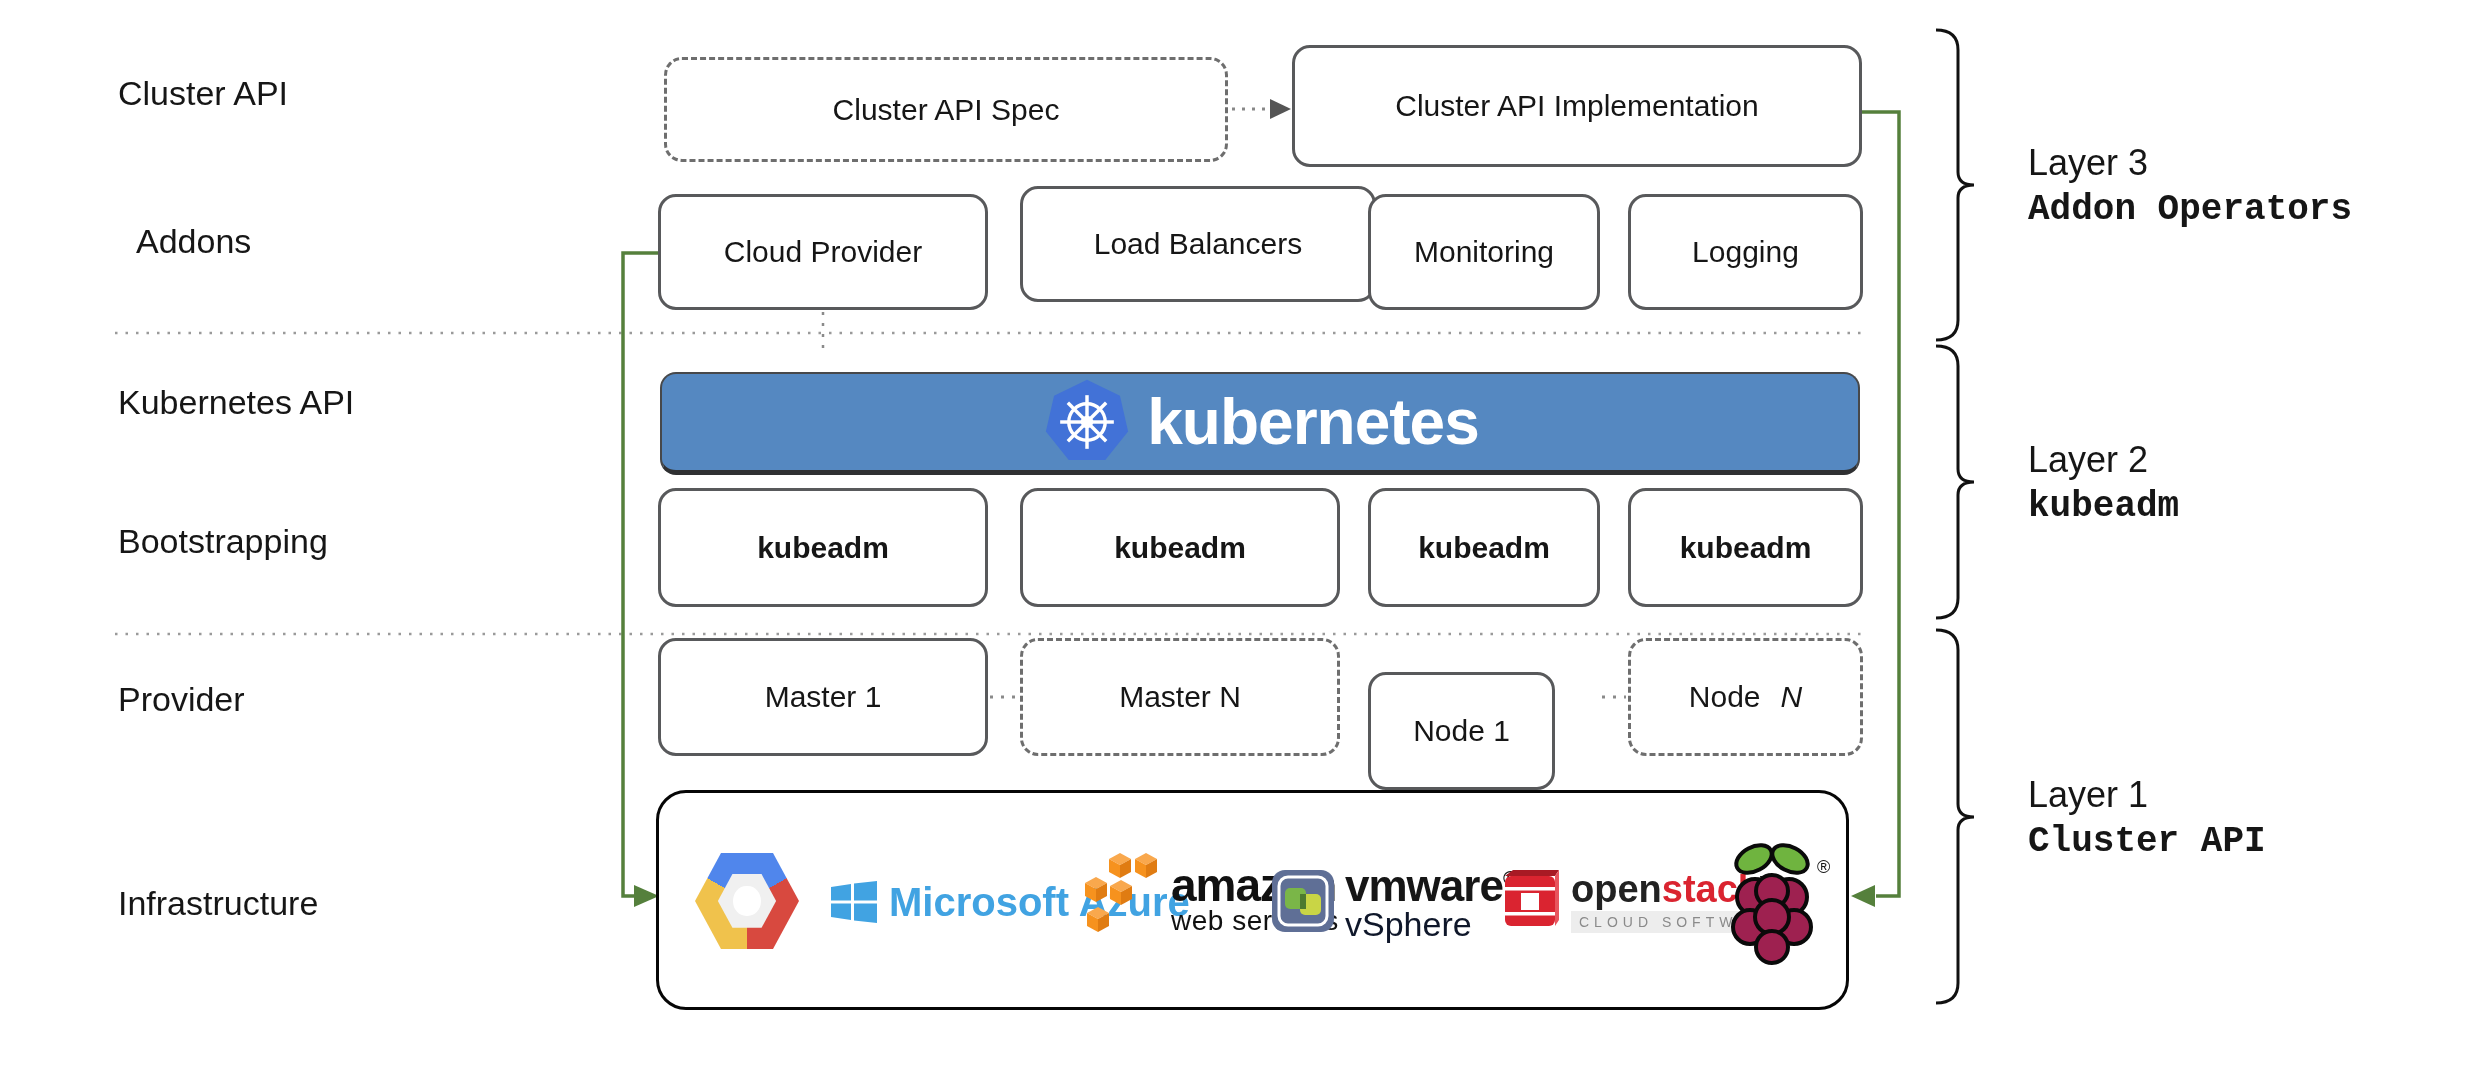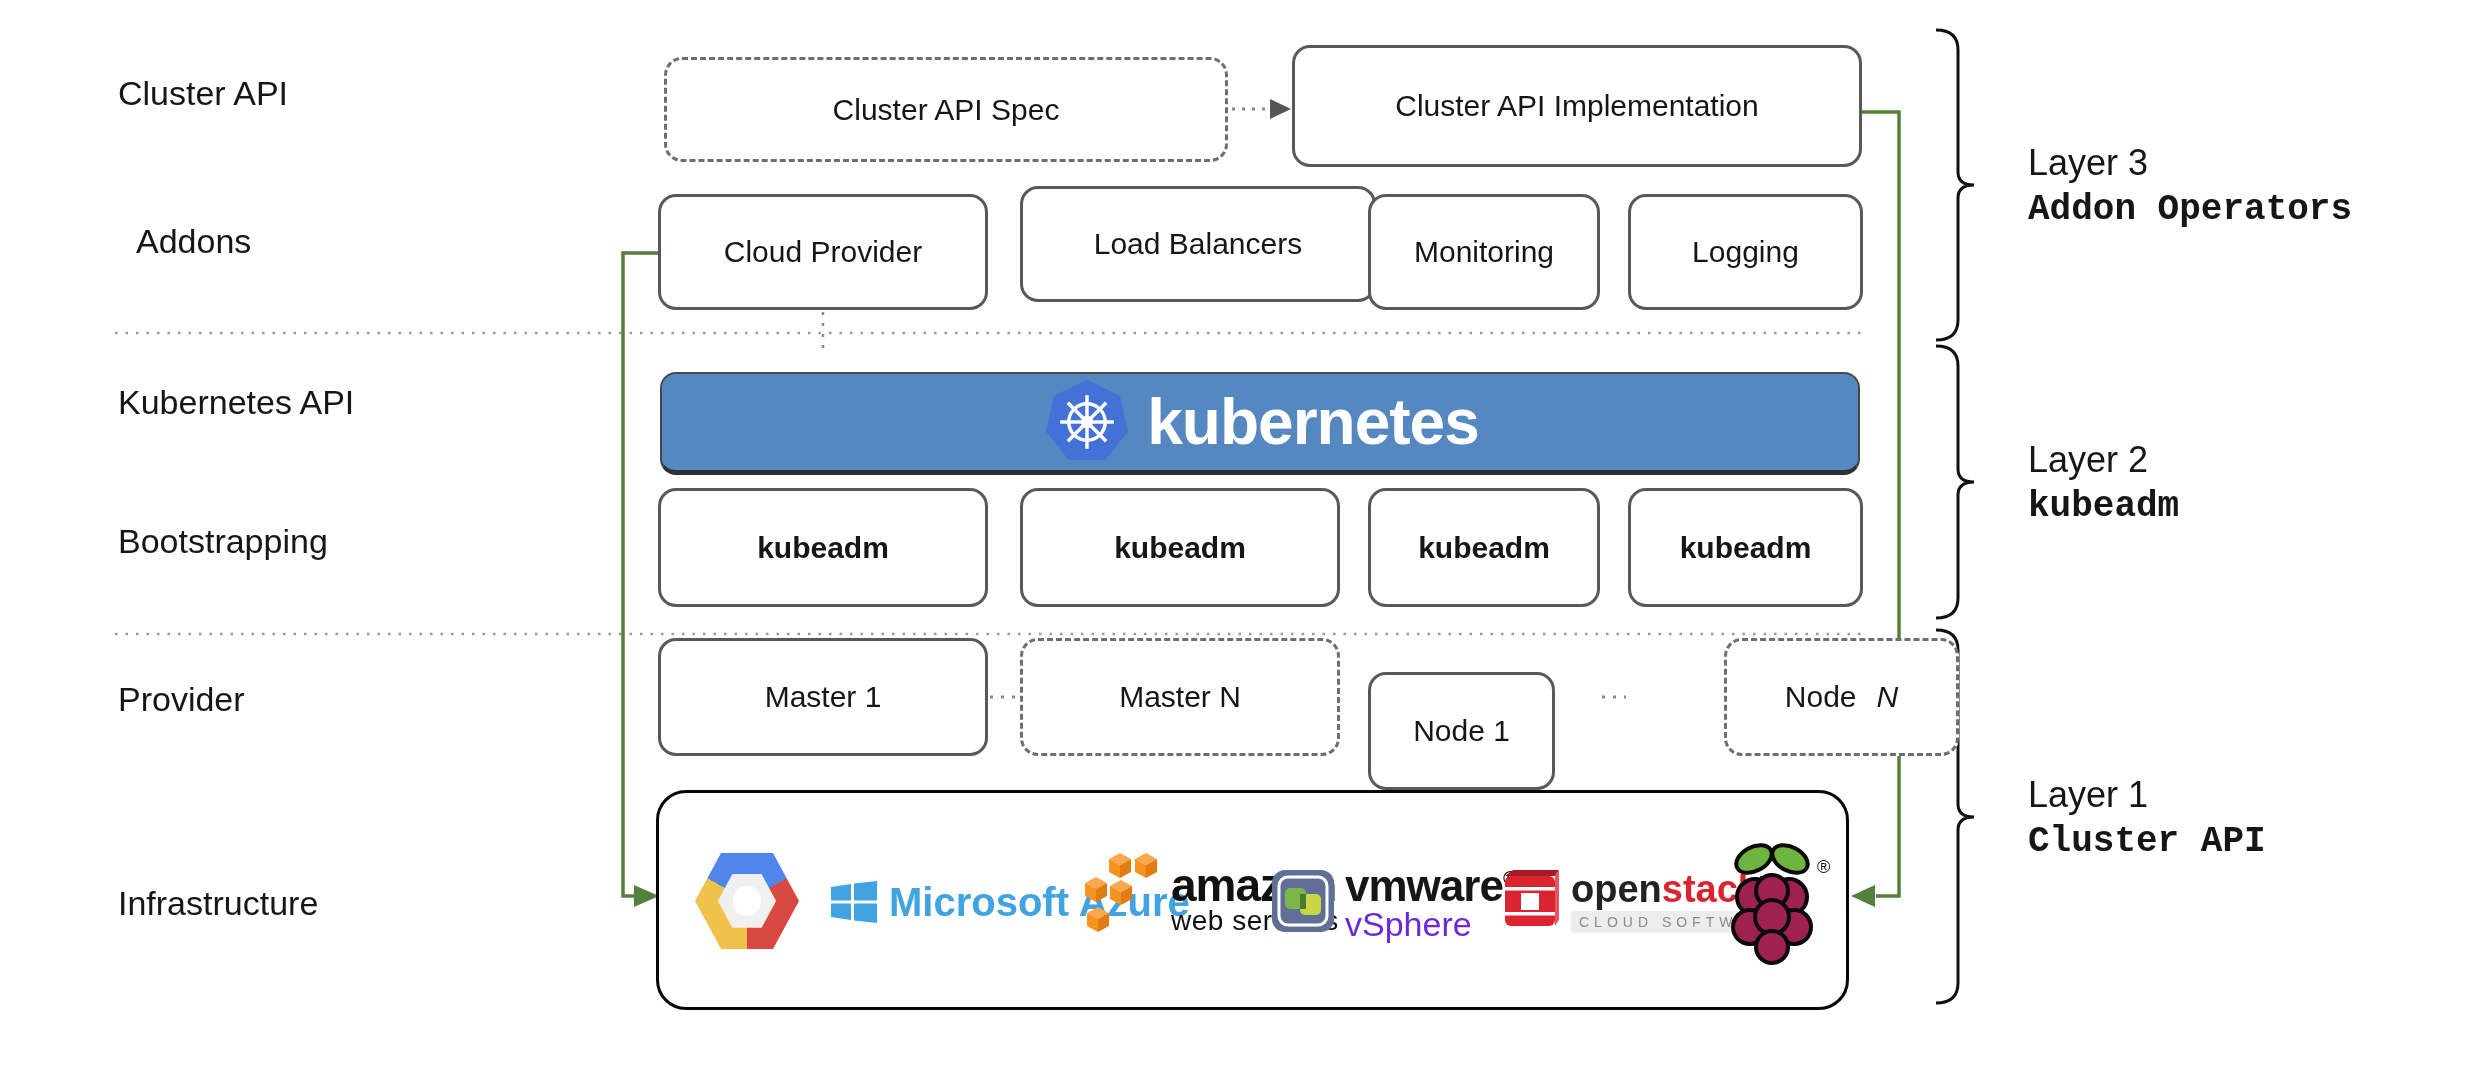--- a/index.html
+++ b/index.html
@@ -42,21 +42,21 @@
     background:#f0f0f0;
   }
   .gcp-dot{position:absolute;left:37%;top:34%;width:26%;height:32%;background:#fff;border-radius:50%;}
   .azure-row{display:flex;align-items:center;gap:12px;}
   .azure-text{font-size:40px;font-weight:600;color:var(--azure_blue,#41a3e2);white-space:nowrap;}
   .aws-row{display:flex;align-items:center;gap:8px;}
   .aws-text1{font-size:46px;font-weight:bold;line-height:40px;color:#111;letter-spacing:-1px;}
   .aws-text2{font-size:28px;color:#111;letter-spacing:0.5px;}
   .vmware-row{display:flex;align-items:center;gap:10px;}
   .vmware-brand{font-size:44px;font-weight:bold;color:#161616;line-height:38px;letter-spacing:-1px;}
-  .vmware-prod{font-size:34px;color:#6d28d9;}
+  .vmware-prod{font-size:34px;color:#0f172a;}
   .os-row{display:flex;align-items:center;gap:12px;}
   .os-word{font-size:38px;font-weight:bold;line-height:36px;white-space:nowrap;color:#222;}
   .os-word .red{color:var(--openstack_red,#da2430);}
   .os-tag{margin-top:4px;background:#ededed;color:#8a8a8a;font-size:14px;letter-spacing:5px;padding:3px 8px;text-align:center;}
   sup{font-size:45%;}
 </style>
 </head>
 <body>
 
 <div class="canvas">
@@ -146,21 +146,21 @@
 
   <div class="box" style="left:658px;top:638px;width:330px;height:118px">
     <span>Master 1</span>
   </div>
   <div class="box dashed" style="left:1020px;top:638px;width:320px;height:118px">
     <span>Master N</span>
   </div>
   <div class="box" style="left:1368px;top:672px;width:187px;height:118px">
     <span>Node 1</span>
   </div>
-  <div class="box dashed" style="left:1724px;top:638px;width:235px;height:118px;gap:20px">
+  <div class="box dashed" style="left:1628px;top:638px;width:235px;height:118px;gap:20px">
     <span>Node</span>
     <span style="font-style:italic">N</span>
   </div>
 
   <div class="infra">
 
     <div class="abs" style="left:36px;top:60px">
       <div class="gcp-hex">
           <div class="gcp-inner"></div>
           <div class="gcp-dot"></div>

